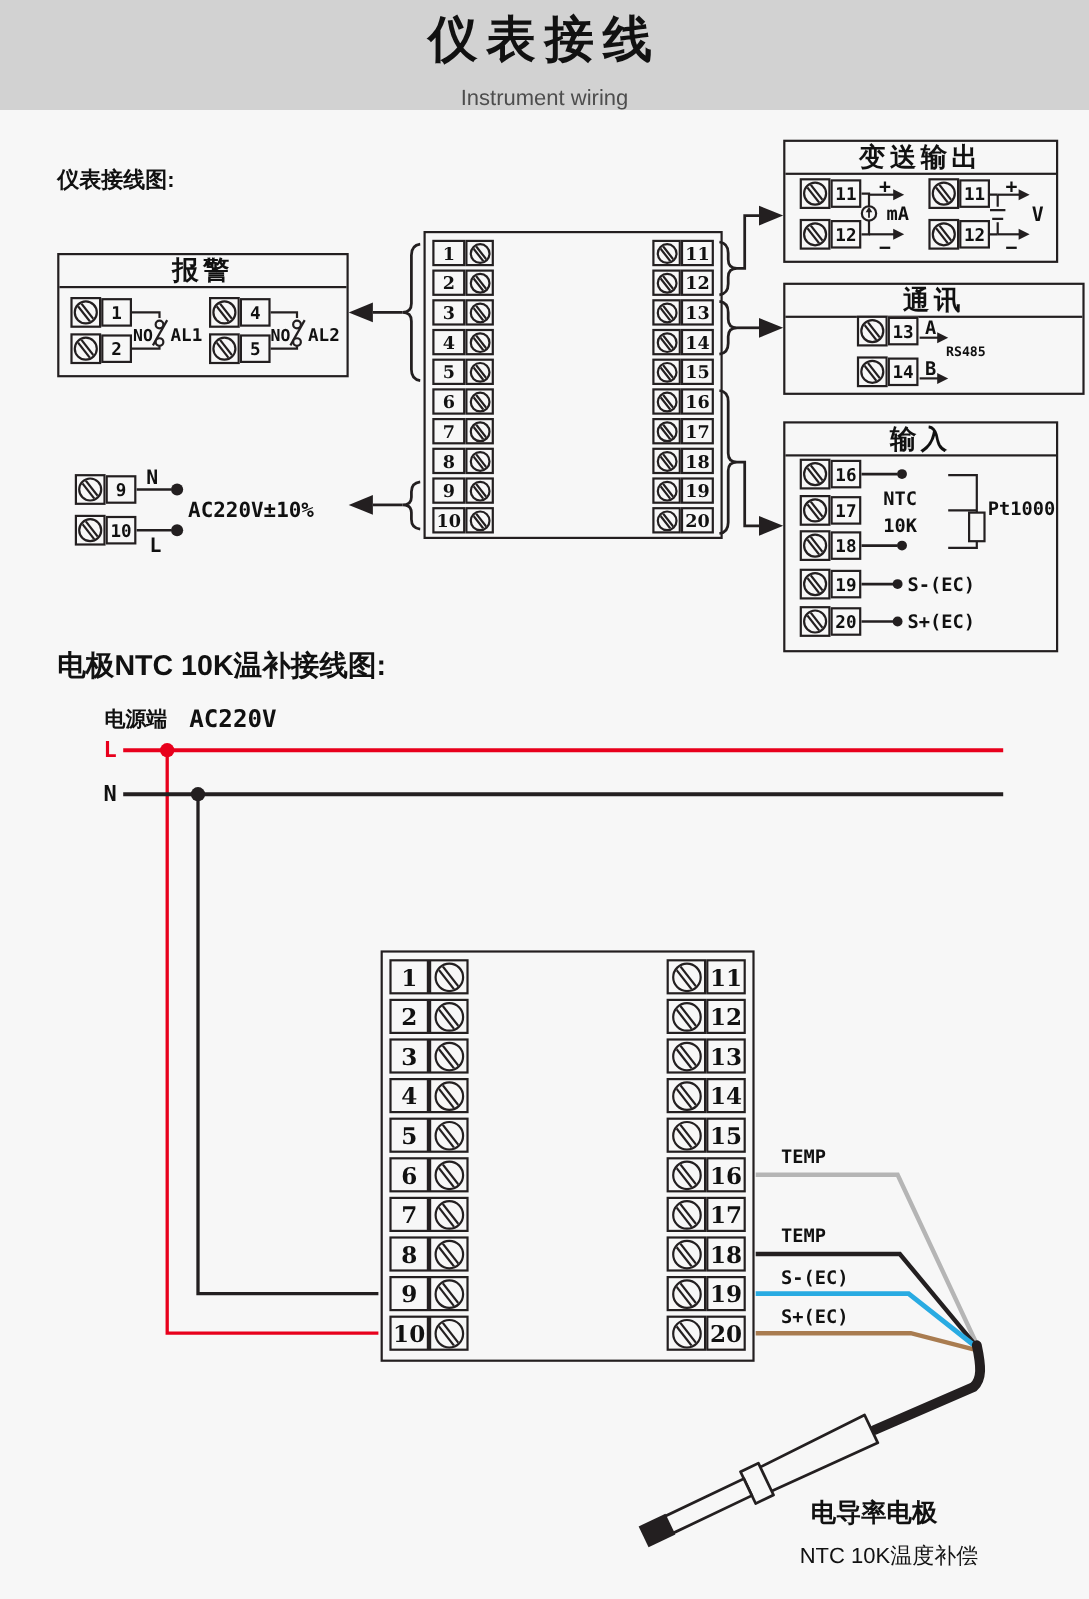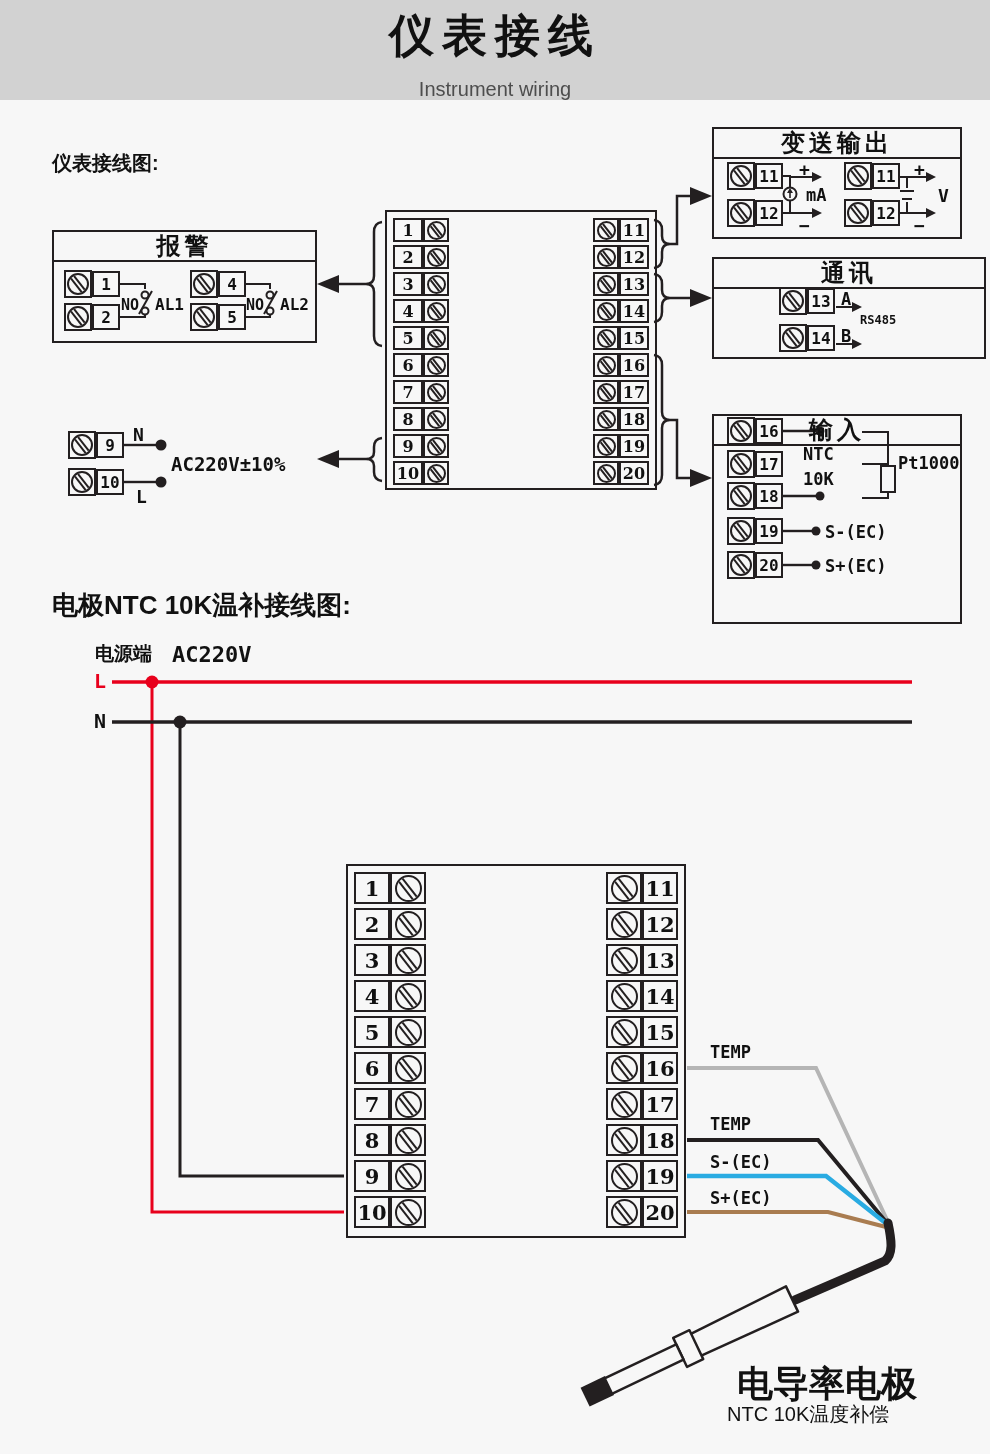--- a/index.html
+++ b/index.html
@@ -186,21 +186,21 @@
 
   <div class="box" style="left:52px;top:230px;width:265px;height:113px;">
     <div class="box-title">报警</div>
   </div>
   <div class="box" style="left:712px;top:127px;width:250px;height:112px;">
     <div class="box-title">变送输出</div>
   </div>
   <div class="box" style="left:712px;top:257px;width:274px;height:102px;">
     <div class="box-title">通讯</div>
   </div>
-  <div class="box" style="left:712px;top:383px;width:250px;height:210px;margin-top:31px;">
+  <div class="box" style="left:712px;top:383px;width:250px;height:210px;">
     <div class="box-title">输入</div>
   </div>
 
   <div class="term side" style="left:64px;top:270px;">
       <span class="screw">
         <span class="screw-c">
           <i></i>
           <i></i>
         </span>
       </span>
@@ -757,16 +757,16 @@
   <span class="t cjk" style="left:95px;top:641px;font-size:19px;">电源端</span>
   <span class="t mono" style="left:172px;top:642px;font-size:22px;text-align:right;">AC220V</span>
   <span class="t mono" style="left:94px;top:669px;font-size:20px;color:#e8001c;">L</span>
   <span class="t mono" style="left:94px;top:709px;font-size:20px;">N</span>
 
   <span class="t mono" style="left:710px;top:1042px;font-size:17px;">TEMP</span>
   <span class="t mono" style="left:710px;top:1114px;font-size:17px;">TEMP</span>
   <span class="t mono" style="left:710px;top:1152px;font-size:17px;">S-(EC)</span>
   <span class="t mono" style="left:710px;top:1188px;font-size:17px;">S+(EC)</span>
 
-  <span class="t cjk" style="left:737px;top:1360px;font-size:36px;">电导率电极</span>
+  <span class="t cjk" style="left:737px;top:1360px;font-size:23px;">电导率电极</span>
   <span class="t cjk" style="left:727px;top:1401px;font-size:20px;font-weight:normal;">NTC 10K温度补偿</span>
 
 </div>
 
 </body></html>

